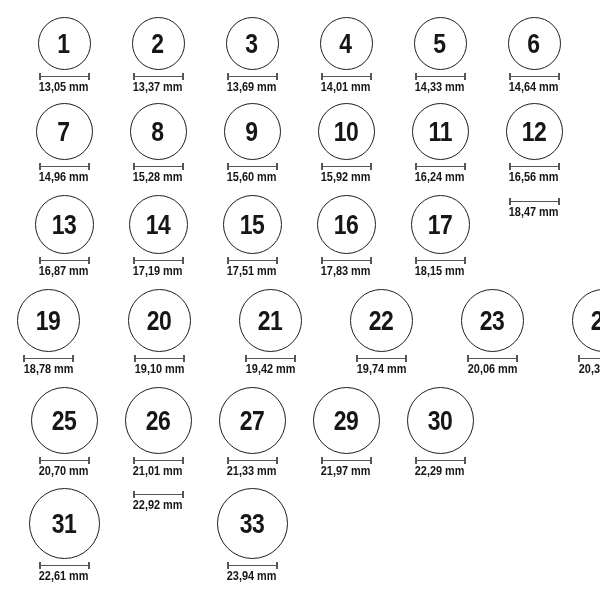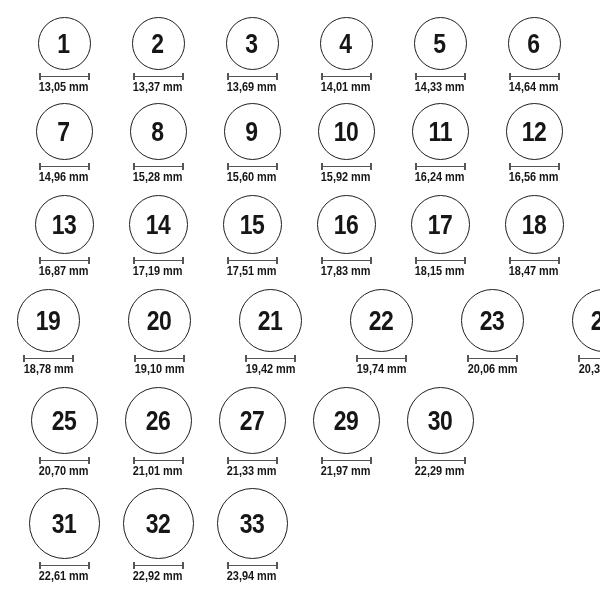--- a/index.html
+++ b/index.html
@@ -249,23 +249,20 @@
     <div class="circle">
       <span class="num">17</span>
     </div>
     <div class="dimline">
       <span class="dash"></span>
     </div>
     <div class="mm">18,15 mm</div>
   </div>
 
   <div class="cell">
-    <div class="circle">
-      <span class="num">18</span>
-    </div>
     <div class="dimline">
       <span class="dash"></span>
     </div>
     <div class="mm">18,47 mm</div>
   </div>
 </div>
     <div class="row row4">
   <div class="cell">
     <div class="circle">
       <span class="num">19</span>
@@ -383,23 +380,20 @@
     <div class="circle">
       <span class="num">31</span>
     </div>
     <div class="dimline">
       <span class="dash"></span>
     </div>
     <div class="mm">22,61 mm</div>
   </div>
 
   <div class="cell">
-    <div class="circle">
-      <span class="num">32</span>
-    </div>
     <div class="dimline">
       <span class="dash"></span>
     </div>
     <div class="mm">22,92 mm</div>
   </div>
 
   <div class="cell">
     <div class="circle">
       <span class="num">33</span>
     </div>

